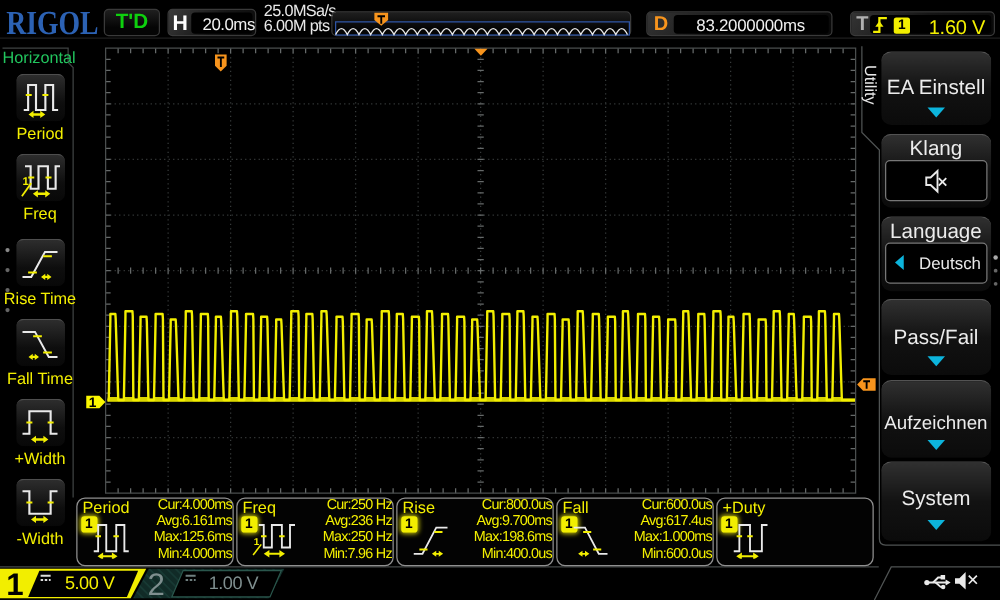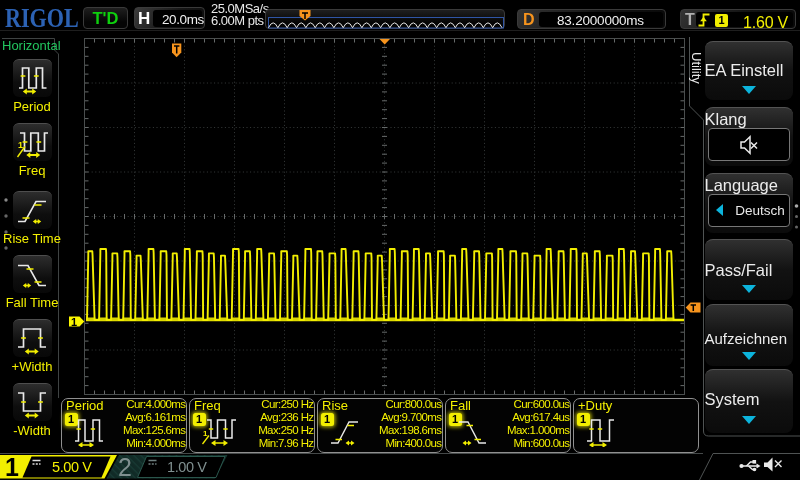--- a/index.html
+++ b/index.html
@@ -1,25 +1,25 @@
 <!DOCTYPE html>
 <html><head><meta charset="utf-8">
 <style>
 * { margin:0; padding:0; box-sizing:border-box; }
 body { width:800px; height:480px; background:#000; font-family:"Liberation Sans",sans-serif; position:relative; overflow:hidden; }
-.tbox { position:absolute; background:linear-gradient(180deg,#1f1f1f,#050505 70%); border:1px solid #3a3a3a; border-radius:4px; display:flex; align-items:center; justify-content:center; }
+.tbox { position:absolute; background:linear-gradient(180deg,#1f1f1f,#050505 70%); border:1px solid #3a3a3a; border-radius:4px; display:flex; align-items:flex-start; justify-content:center; }
 .sbtn { position:absolute; left:13px; width:39px; height:38px; border-radius:6px; background:linear-gradient(180deg,#2d2d2d,#0e0e0e 60%,#080808); border-top:1px solid #4e4e4e; }
 .slab { position:absolute; left:0; width:64px; text-align:center; color:#f4f000; font-size:13px; }
 .mpanel { position:absolute; top:398px; width:126px; height:55px; background:#030303; border:1.5px solid #909090; border-radius:7px; }
 .mtitle { position:absolute; left:4px; top:-1.5px; color:#f4f000; font-size:13px; }
 .mbadge { position:absolute; left:2.5px; top:14px; width:13px; height:13px; background:#f2ee00; border-radius:2.5px; box-shadow:0 0 4px 1px #cdc90a; color:#000; font-weight:bold; font-size:11px; text-align:center; line-height:13px; }
 .micon { position:absolute; left:11px; top:18px; }
 .mrows { position:absolute; right:0.5px; top:-1px; text-align:right; color:#f4f000; font-size:11.5px; line-height:13px; letter-spacing:-0.6px; }
 .rbtn { position:absolute; left:704.5px; width:88.5px; border-radius:8px; background:linear-gradient(180deg,#303030,#121212 50%,#0b0b0b); border-top:1px solid #535353; }
-.rtxt { color:#ececec; font-size:16.5px; }
+.rtxt { text-align:center; color:#ececec; font-size:16.5px; }
 .rinner { position:absolute; left:3px; top:20px; width:82px; height:33px; background:#000; border:1px solid #777; border-radius:4px; display:flex; align-items:center; justify-content:center; }
 </style></head>
 <body>
 <div style="position:absolute;left:0;top:30px;width:800px;height:1px;background:#1e1e1e"></div>
 <svg width="800" height="480" viewBox="0 0 800 480" style="position:absolute;left:0;top:0">
 <path d="M2,38.5 H54.5 V50 L58.5,54 V398" stroke="#3f4343" stroke-width="1" fill="none"></path>
 <path d="M689.5,37 V106 L703.5,120 V431 Q703.5,436 708.5,436 H800" stroke="#4f5353" stroke-width="1" fill="none"></path>
 <path d="M699.5,480 L713,453.5 H800" stroke="#4f5353" stroke-width="1" fill="none"></path>
 <path d="M0,453.5 H703" stroke="#454949" stroke-width="1" fill="none"></path>
 <circle cx="6" cy="200" r="1.7" fill="#888"></circle>

